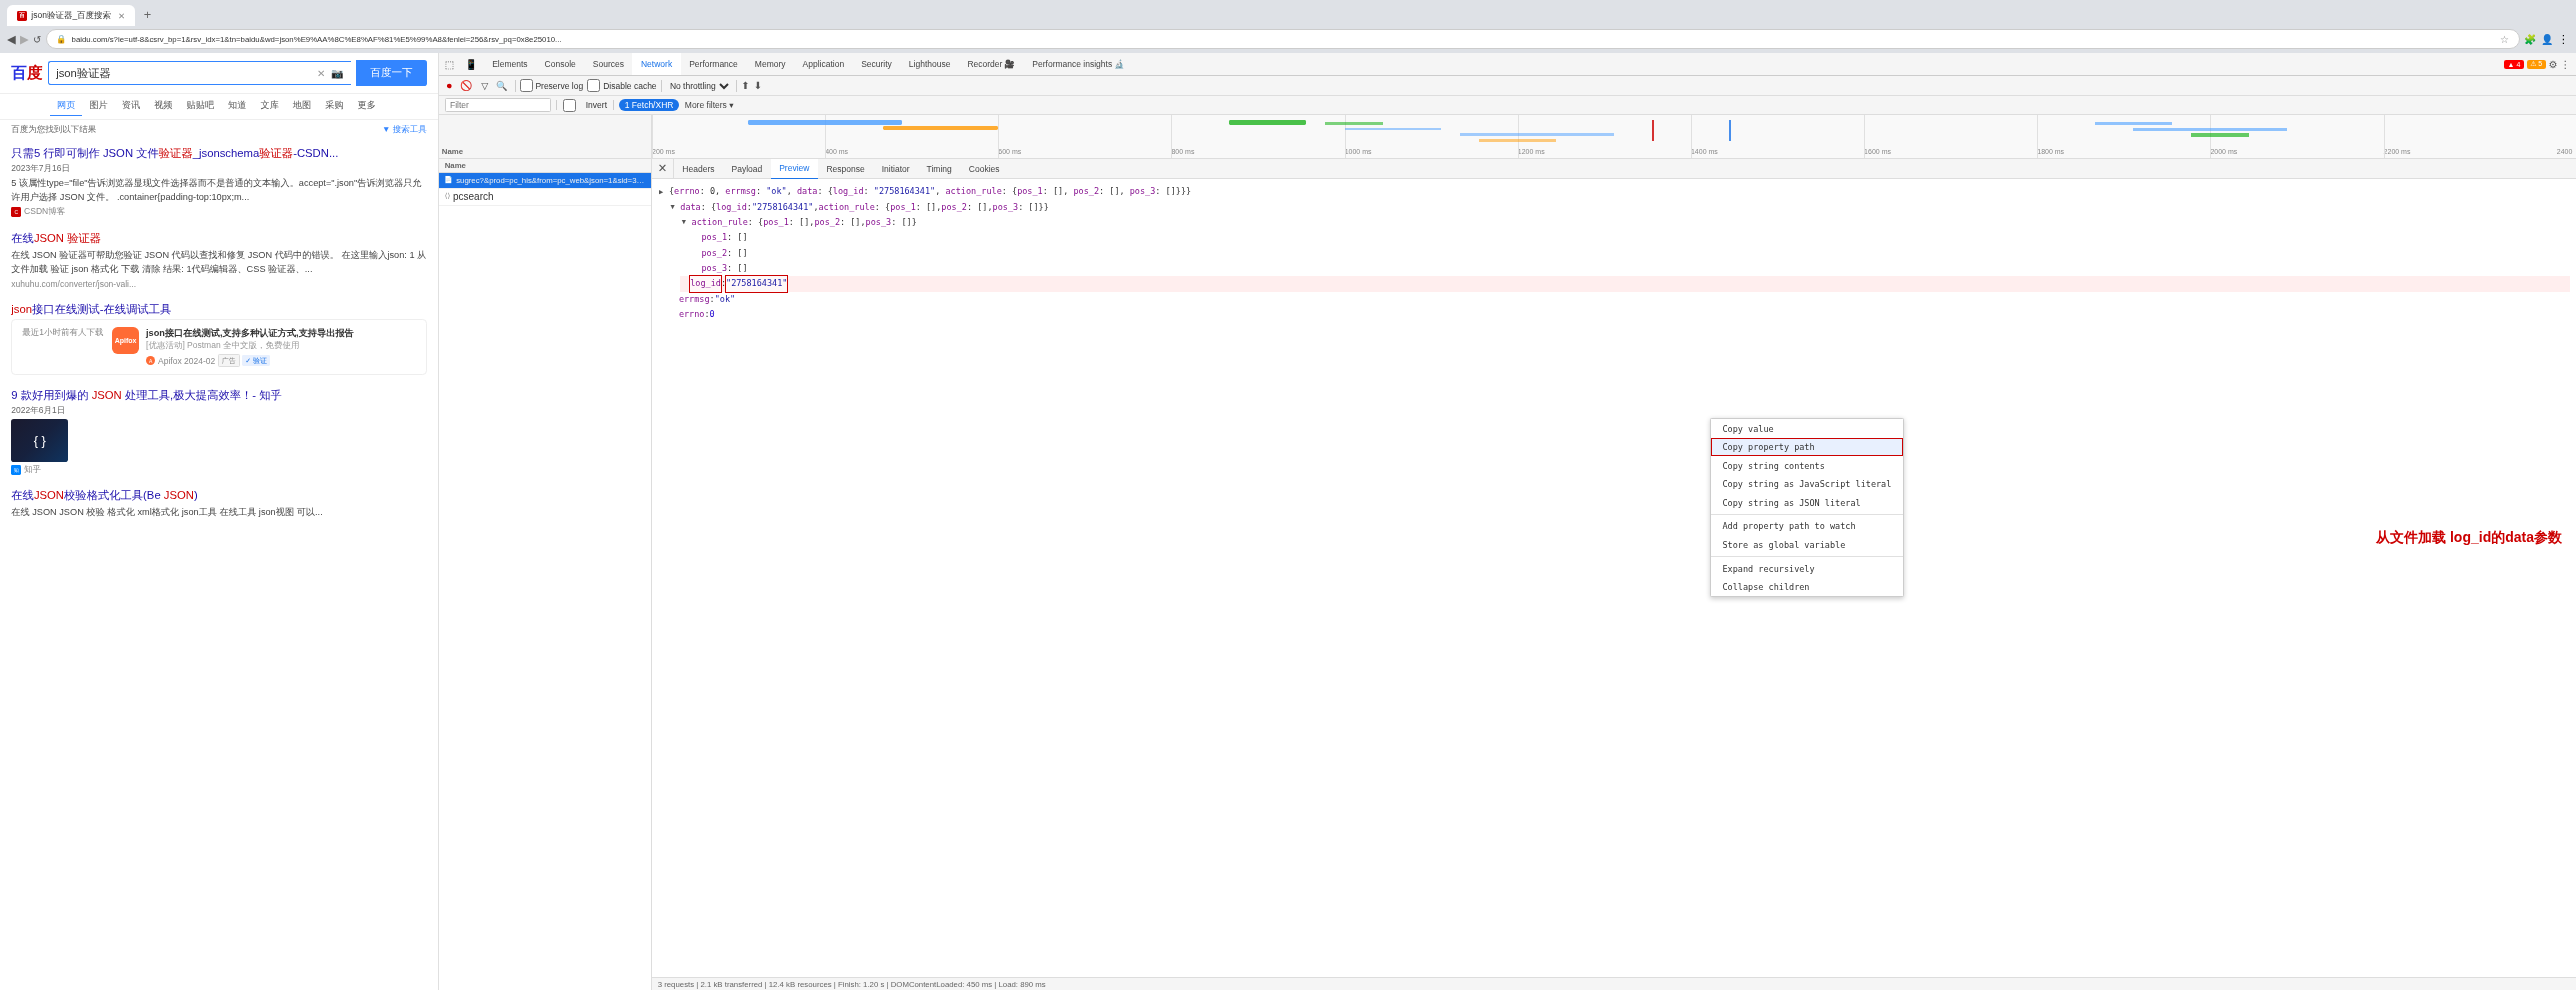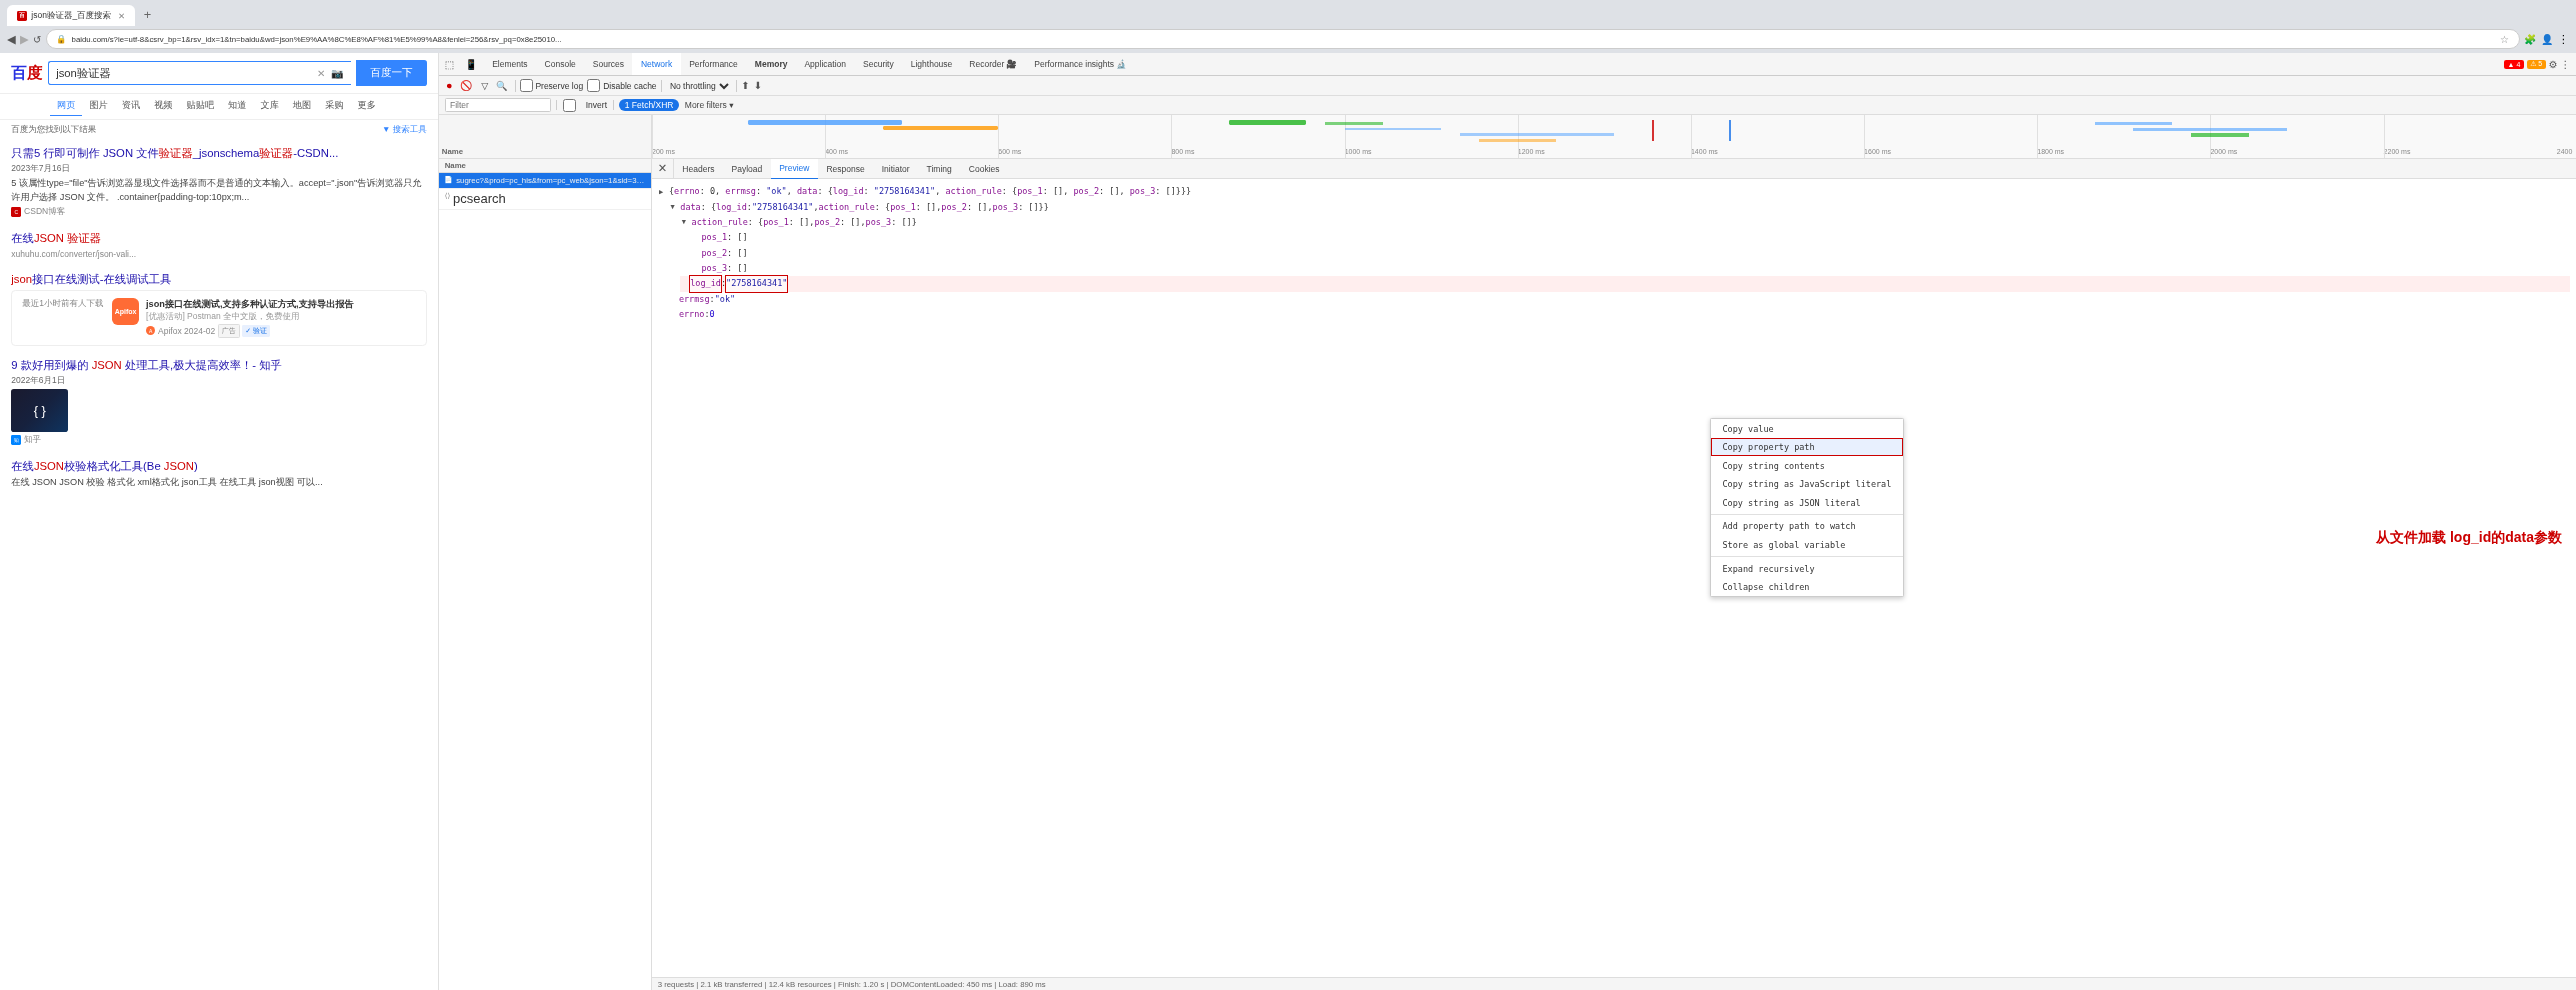--- a/index.html
+++ b/index.html
@@ -72,20 +72,21 @@
         <div style="font-size:8.5px;color:#666;margin-bottom:1.4px;">2023年7月16日</div>
         <div style="font-size:9.2px;color:#444;line-height:1.5;">5 该属性type="file"告诉浏览器显现文件选择器而不是普通的文本输入。accept=".json"告诉浏览器只允许用户选择 JSON 文件。 .container{padding-top:10px;m...</div>
         <div style="font-size:8.5px;color:#888;display:flex;align-items:center;gap:2.8px;margin-top:2.1px;">
           <div style="width:10px;height:10px;background:#c00;border-radius:1.4px;display:inline-flex;align-items:center;justify-content:center;color:#fff;font-size:5px;">C</div>
           <span>CSDN博客</span>
         </div>
       </div>
 
       <div style="margin-bottom:12.8px;">
         <a style="font-size:11.3px;color:#1a0dab;cursor:pointer;text-decoration:none;display:block;margin-bottom:3px;">在线<span style="color:#cc0000;">JSON</span> <span style="color:#cc0000;">验证器</span></a>
+        <div style="font-size:9.2px;color:#444;line-height:1.5;">在线 JSON 验证器可帮助您验证 JSON 代码以查找和修复 JSON 代码中的错误。 在这里输入json: 1 从文件加载 验证 json 格式化 下载 清除 结果: 1代码编辑器、CSS 验证器、...</div>
         <div style="font-size:8.5px;color:#888;margin-top:2.1px;">xuhuhu.com/converter/json-vali...</div>
       </div>
 
       <div style="margin-bottom:12.8px;">
         <a style="font-size:11.3px;color:#1a0dab;cursor:pointer;text-decoration:none;display:block;margin-bottom:2.1px;"><span style="color:#cc0000;">json</span>接口在线测试-在线调试工具</a>
         <div style="border:0.7px solid #eee;border-radius:4.3px;padding:7px 10px;display:flex;gap:8.5px;margin-top:2.8px;">
           <div style="font-size:8.5px;color:#888;white-space:nowrap;">最近1小时前有人下载</div>
           <div style="display:flex;gap:7px;flex:1;">
             <div style="width:27px;height:27px;background:#ff6b35;border-radius:5.7px;display:flex;align-items:center;justify-content:center;color:#fff;font-weight:bold;font-size:7px;flex-shrink:0;">Apifox</div>
             <div>
@@ -124,21 +125,21 @@
   <div style="flex:1;background:#f5f5f5;display:flex;flex-direction:column;overflow:hidden;min-width:0;">
 
     <div style="background:#f5f5f5;border-bottom:0.7px solid #ccc;display:flex;align-items:center;height:23px;overflow-x:auto;">
       <button style="background:none;border:none;cursor:pointer;padding:0 5.7px;font-size:10px;color:#555;height:100%;">⬚</button>
       <button style="background:none;border:none;cursor:pointer;padding:0 5.7px;font-size:10px;color:#555;height:100%;">📱</button>
       <div style="padding:0 8.5px;height:23px;display:flex;align-items:center;font-size:8.5px;cursor:pointer;color:#444;border-bottom:1.4px solid transparent;white-space:nowrap;">Elements</div>
       <div style="padding:0 8.5px;height:23px;display:flex;align-items:center;font-size:8.5px;cursor:pointer;color:#444;border-bottom:1.4px solid transparent;white-space:nowrap;">Console</div>
       <div style="padding:0 8.5px;height:23px;display:flex;align-items:center;font-size:8.5px;cursor:pointer;color:#444;border-bottom:1.4px solid transparent;white-space:nowrap;">Sources</div>
       <div style="padding:0 8.5px;height:23px;display:flex;align-items:center;font-size:8.5px;cursor:pointer;color:#1a73e8;border-bottom:1.4px solid #1a73e8;white-space:nowrap;background:#fff;">Network</div>
       <div style="padding:0 8.5px;height:23px;display:flex;align-items:center;font-size:8.5px;cursor:pointer;color:#444;border-bottom:1.4px solid transparent;white-space:nowrap;">Performance</div>
-      <div style="padding:0 8.5px;height:15px;display:flex;align-items:center;font-size:8.5px;cursor:pointer;color:#444;border-bottom:1.4px solid transparent;white-space:nowrap;font-weight:bold;">Memory</div>
+      <div style="padding:0 8.5px;height:15px;display:flex;align-items:center;font-size:8.5px;cursor:pointer;color:#444;border-bottom:1.4px solid transparent;white-space:nowrap;">Memory</div>
       <div style="padding:0 8.5px;height:23px;display:flex;align-items:center;font-size:8.5px;cursor:pointer;color:#444;border-bottom:1.4px solid transparent;white-space:nowrap;">Application</div>
       <div style="padding:0 8.5px;height:23px;display:flex;align-items:center;font-size:8.5px;cursor:pointer;color:#444;border-bottom:1.4px solid transparent;white-space:nowrap;">Security</div>
       <div style="padding:0 8.5px;height:23px;display:flex;align-items:center;font-size:8.5px;cursor:pointer;color:#444;border-bottom:1.4px solid transparent;white-space:nowrap;">Lighthouse</div>
       <div style="padding:0 8.5px;height:23px;display:flex;align-items:center;font-size:8.5px;cursor:pointer;color:#444;border-bottom:1.4px solid transparent;white-space:nowrap;">Recorder 🎥</div>
       <div style="padding:0 8.5px;height:23px;display:flex;align-items:center;font-size:8.5px;cursor:pointer;color:#444;border-bottom:1.4px solid transparent;white-space:nowrap;">Performance insights 🔬</div>
       <div style="margin-left:auto;display:flex;align-items:center;gap:2.8px;padding:0 5.7px;">
         <span style="background:#f00;color:#fff;font-size:7px;padding:0.7px 3.5px;border-radius:2.1px;">▲ 4</span>
         <span style="background:#f90;color:#fff;font-size:7px;padding:0.7px 3.5px;border-radius:2.1px;">⚠ 5</span>
         <button style="background:none;border:none;cursor:pointer;font-size:10px;color:#555;">⚙</button>
         <button style="background:none;border:none;cursor:pointer;font-size:10px;color:#555;">⋮</button>
@@ -231,21 +232,21 @@
     <div style="display:flex;flex:1;overflow:hidden;">
 
       <div style="width:213px;min-width:213px;border-right:0.7px solid #ddd;display:flex;flex-direction:column;overflow:hidden;background:#fff;">
         <div style="padding:2.1px 5.7px;background:#f5f5f5;border-bottom:0.7px solid #ddd;font-size:7.8px;color:#666;font-weight:bold;">Name</div>
         <div style="padding:2.8px 5.7px;font-size:7.8px;color:#eee;cursor:pointer;border-bottom:0.7px solid #f0f0f0;display:flex;align-items:flex-start;gap:2.8px;background:#1a73e8;">
           <span style="font-size:7px;margin-top:0.7px;color:#bde;">📄</span>
           <span style="flex:1;overflow:hidden;white-space:nowrap;text-overflow:ellipsis;font-size:7.8px;">sugrec?&amp;prod=pc_his&amp;from=pc_web&amp;json=1&amp;sid=39996_4...4&amp;req=...</span>
         </div>
         <div style="padding:2.8px 5.7px;font-size:7.8px;color:#333;cursor:pointer;border-bottom:0.7px solid #f0f0f0;display:flex;align-items:flex-start;gap:2.8px;">
           <span style="font-size:7px;margin-top:0.7px;color:#888;">⟨⟩</span>
-          <span style="flex:1;overflow:hidden;white-space:nowrap;text-overflow:ellipsis;font-size:13px;">pcsearch</span>
+          <span style="flex:1;overflow:hidden;white-space:nowrap;text-overflow:ellipsis;font-size:10px;">pcsearch</span>
         </div>
       </div>
 
       <div style="flex:1;display:flex;flex-direction:column;overflow:hidden;background:#fff;position:relative;">
 
         <div style="display:flex;border-bottom:0.7px solid #ddd;background:#f5f5f5;height:20px;align-items:stretch;">
           <button style="background:none;border:none;cursor:pointer;color:#555;font-size:11.3px;padding:0 5.7px;border-right:0.7px solid #ddd;">✕</button>
           <div style="padding:0 8.5px;height:20px;display:flex;align-items:center;font-size:8.5px;cursor:pointer;color:#444;">Headers</div>
           <div style="padding:0 8.5px;height:20px;display:flex;align-items:center;font-size:8.5px;cursor:pointer;color:#444;">Payload</div>
           <div style="padding:0 8.5px;height:20px;display:flex;align-items:center;font-size:8.5px;cursor:pointer;color:#1a73e8;border-bottom:1.4px solid #1a73e8;background:#fff;">Preview</div>

